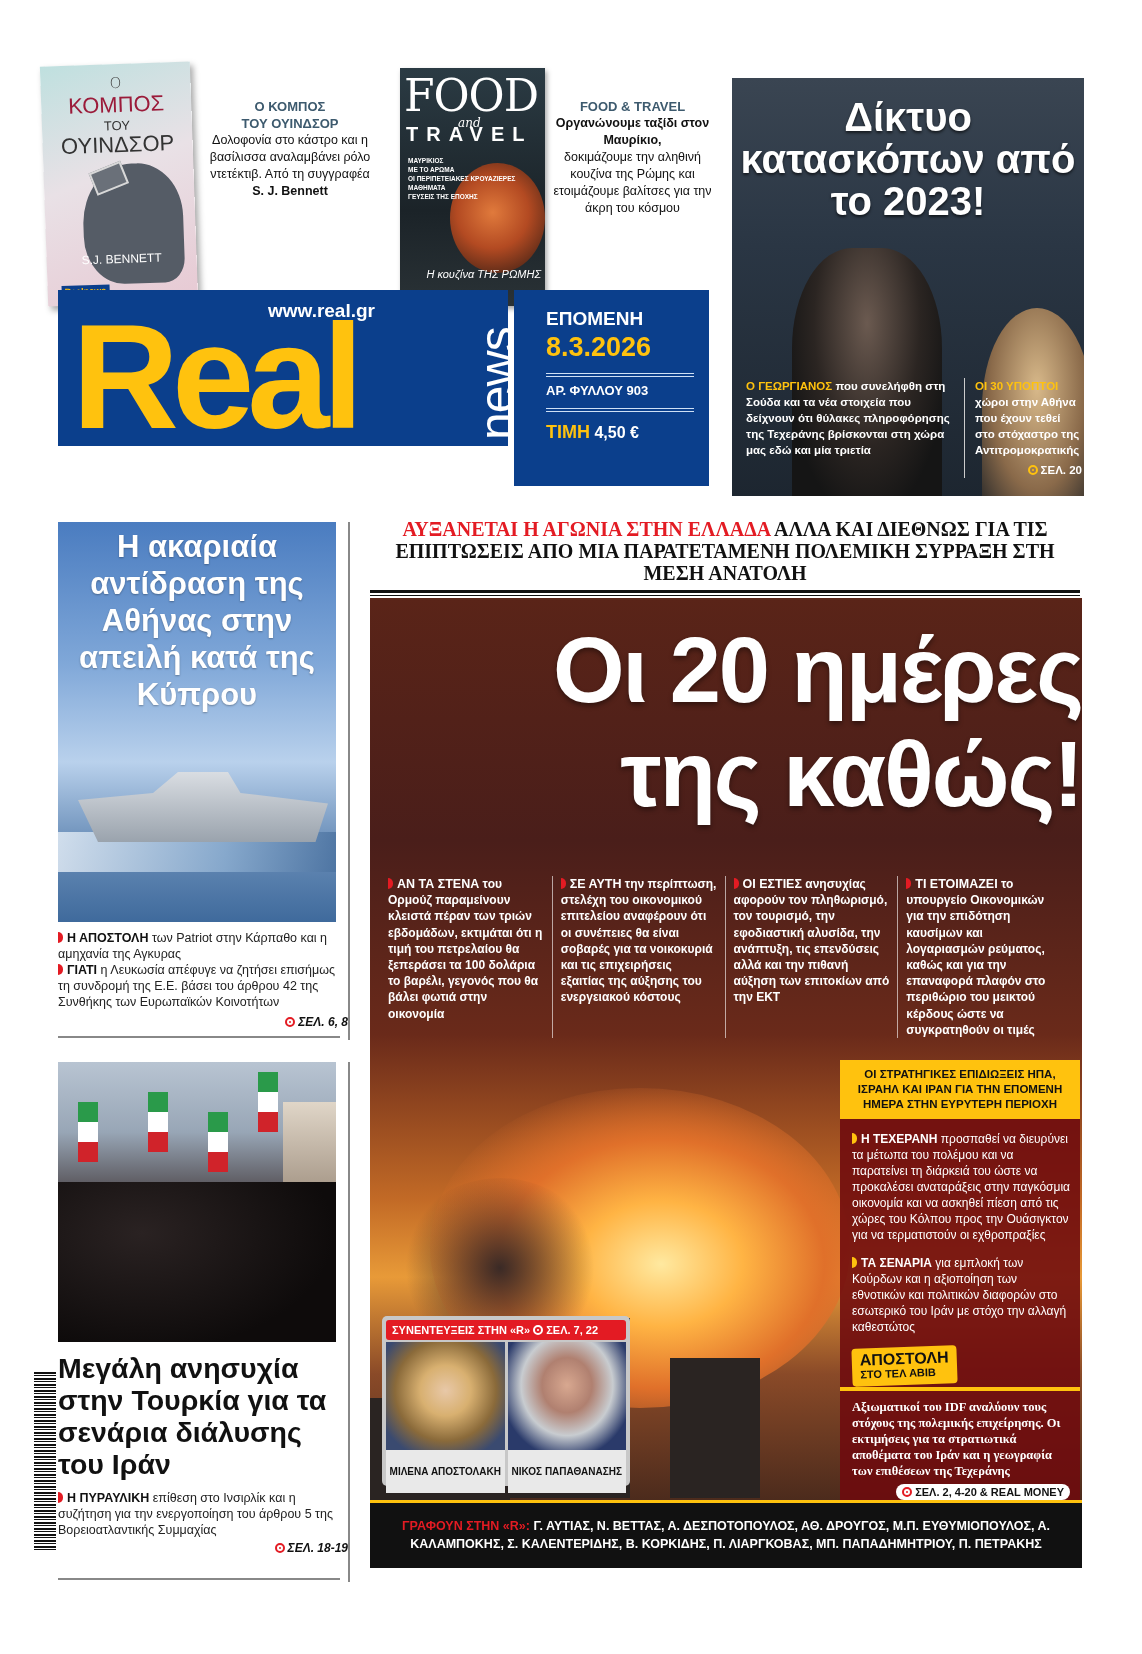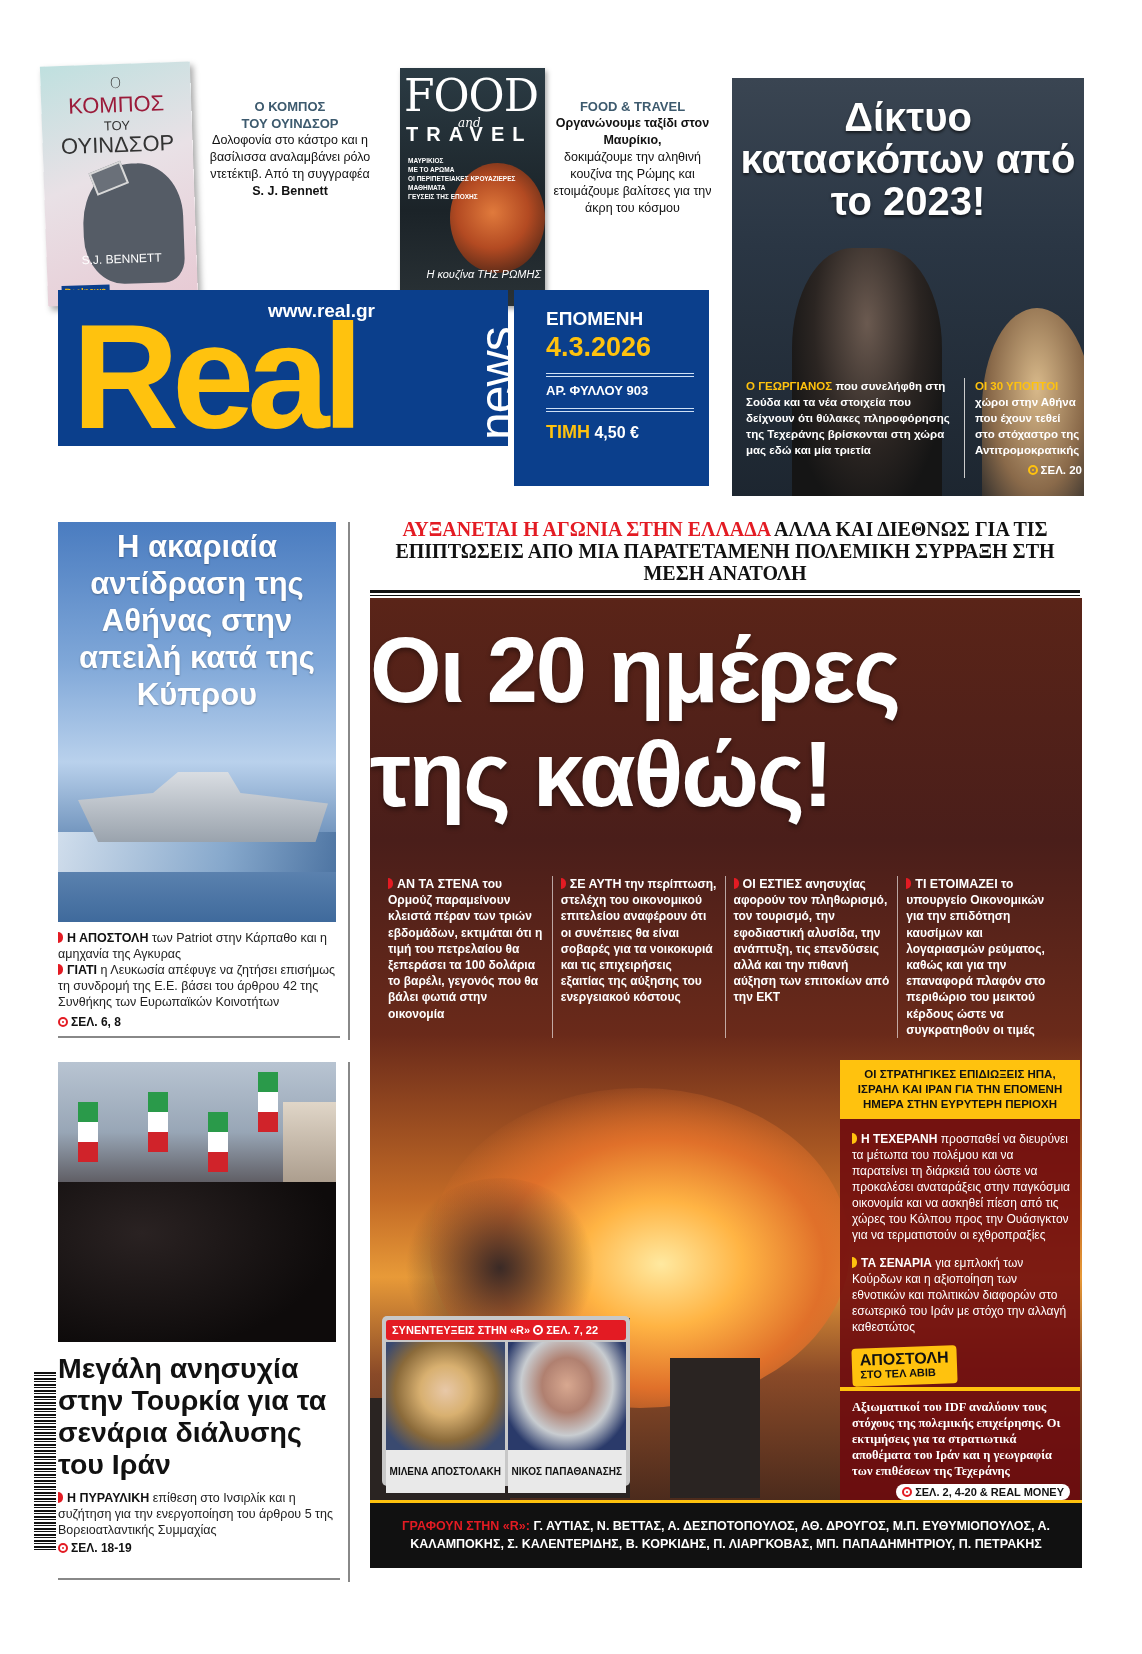--- a/index.html
+++ b/index.html
@@ -54,39 +54,39 @@
   .dot::after { content:""; position:absolute; left:2px; top:2px; width:2px; height:2px; border-radius:50%; background:currentColor; }
 
   
   .cyprus { left: 58px; top: 522px; width: 278px; height: 400px; background: linear-gradient(180deg,#4a7cc0 0%,#7fa7d8 35%,#b9d1ec 60%,#6b8fb9 80%,#3f6a9c 100%); overflow:hidden; }
   .cyprus .title { position:absolute; top:6px; width:100%; text-align:center; color:#fff; font-weight:bold; font-size:31px; line-height:37px; text-shadow:0 1px 2px rgba(0,0,0,.3); }
   .cyprus .ship { position:absolute; left:20px; top:250px; width:250px; height:70px; background:linear-gradient(180deg,#d9dde2,#9aa3ad); clip-path: polygon(0 40%,30% 30%,40% 0,60% 0,65% 30%,100% 45%,95% 100%,8% 100%); }
   .cyprus .wake { position:absolute; left:0; top:310px; width:100%; height:40px; background:linear-gradient(90deg,#e8f0f8,#8fb0d2 60%,#4b72a0); opacity:.8; }
   .bullets { font-size:12.5px; line-height:16px; color:#222; }
   .bullets b { color:#111; }
   .tri { display:inline-block; width:5px; height:11px; background:#e31b23; border-radius:0 6px 6px 0; margin-right:4px; vertical-align:-1px; }
-  .pgref { color:#111; font-weight:bold; font-size:12px; text-align:left; }
+  .pgref { color:#111; font-weight:bold; font-size:12px; text-align:right;font-style:italic; }
   .pgref .dot { color:#e31b23; }
   .vline { background:#888; }
 
   .iran { left: 58px; top: 1062px; width: 278px; height: 280px; background: linear-gradient(180deg,#b8c4d2 0%,#98a6b6 25%,#3a2e2e 55%,#1a1414 100%); overflow: hidden; }
   .iran .flag { position:absolute; width:20px; height:60px; background:linear-gradient(180deg,#2a9a4a 33%,#fff 33% 66%,#d0232a 66%); }
   .iran .poster { position:absolute; left:225px; top:40px; width:55px; height:130px; background:linear-gradient(180deg,#e0d6c8,#8c7b6a); }
   .iran .crowd { position:absolute; left:0; top:120px; width:100%; height:170px; background: radial-gradient(ellipse at 30% 30%,#2a2222,#0e0b0b 70%); }
   .turkey-title { left: 58px; top: 1352px; width: 290px; font-weight:bold; font-size:28.5px; line-height:32px; color:#111; }
 
   
   .kicker { left: 370px; top: 518px; width: 710px; text-align:center; font-family:"Liberation Serif",serif; font-weight:bold; font-size:20px; line-height:22px; color:#111; }
   .kicker .red { color:#e31b23; }
   .kicker-rule { left: 370px; top: 590px; width: 710px; height: 6px; border-top: 3px solid #111; border-bottom:1px solid #111; }
   .main { left: 370px; top: 598px; width: 712px; height: 970px; background: linear-gradient(180deg,#5a2418 0%,#4a1e1a 25%,#6a2a1a 45%,#c26a26 62%,#e89a38 70%,#8a4a28 80%,#2a1a16 100%); overflow:hidden; }
   .main .fire { position:absolute; left:60px; top:490px; width:420px; height:320px; border-radius:50%; background: radial-gradient(ellipse at 55% 55%,#ffe9a0 0%,#ffb444 25%,#e0702a 50%,rgba(120,40,20,0) 75%); }
   .main .smoke { position:absolute; left:30px; top:580px; width:200px; height:180px; border-radius:50%; background: radial-gradient(circle,#3a2a26,rgba(40,30,28,0) 70%); }
   .main .bldg { position:absolute; background:#2a2422; }
-  .main .headline { position:absolute; top:20px; width:100%; text-align:left; color:#fff; font-weight:bold; font-size:92px; line-height:104px; letter-spacing:-2px; text-shadow:0 3px 5px rgba(0,0,0,.4); }
+  .main .headline { position:absolute; top:20px; width:100%; text-align:right; color:#fff; font-weight:bold; font-size:92px; line-height:104px; letter-spacing:-2px; text-shadow:0 3px 5px rgba(0,0,0,.4); }
   .cols { position:absolute; left:10px; top:278px; width:690px; display:flex; }
   .cols .col { flex:1; padding:0 8px; color:#fff; font-weight:bold; font-size:12px; line-height:16.2px; border-left:1px solid rgba(255,255,255,.6); }
   .cols .col:first-child { border-left:none; }
   .cols .col .lead { font-size:12.5px; }
   .side { position:absolute; left:470px; top:462px; width:240px; height:450px; background: rgba(110,10,14,.88); }
   .side .ybar { background:#ffc20e; color:#111; text-align:center; font-weight:bold; font-size:11.5px; line-height:15px; padding:7px 6px; }
   .side .p { color:#fff; font-size:12px; line-height:16px; padding:0 10px 0 12px; margin-top:12px; }
   .side .p b { font-weight:bold; }
   .side .stamp { display:inline-block; margin:12px 0 0 12px; background:#ffc20e; color:#111; font-weight:bold; font-size:16px; line-height:15px; padding:4px 8px; border-radius:4px; transform:rotate(-2deg); }
   .side .stamp small { display:block; font-size:11px; }
@@ -146,21 +146,21 @@
 </div>
 
 <div class="abs mast">
   <div class="url">www.real.gr</div>
   <div class="real">Real</div>
   <div class="news">news</div>
   <div class="tag">Η ΑΛΗΘΙΝΗ ΕΦΗΜΕΡΙΔΑ</div>
 </div>
 <div class="abs dateblock">
   <div class="day">ΕΠΟΜΕΝΗ</div>
-  <div class="date">4.3.2026</div>
+  <div class="date">8.3.2026</div>
   <div class="rule"></div>
   <div class="issue">ΑΡ. ΦΥΛΛΟΥ 903</div>
   <div class="rule"></div>
   <div class="price"><span class="lbl">ΤΙΜΗ</span> <span>4,50 €</span></div>
 </div>
 
 <div class="abs spy">
   <div class="fig"></div>
   <div class="fig2"></div>
   <div class="title">Δίκτυο κατασκόπων από το 2023!</div>

